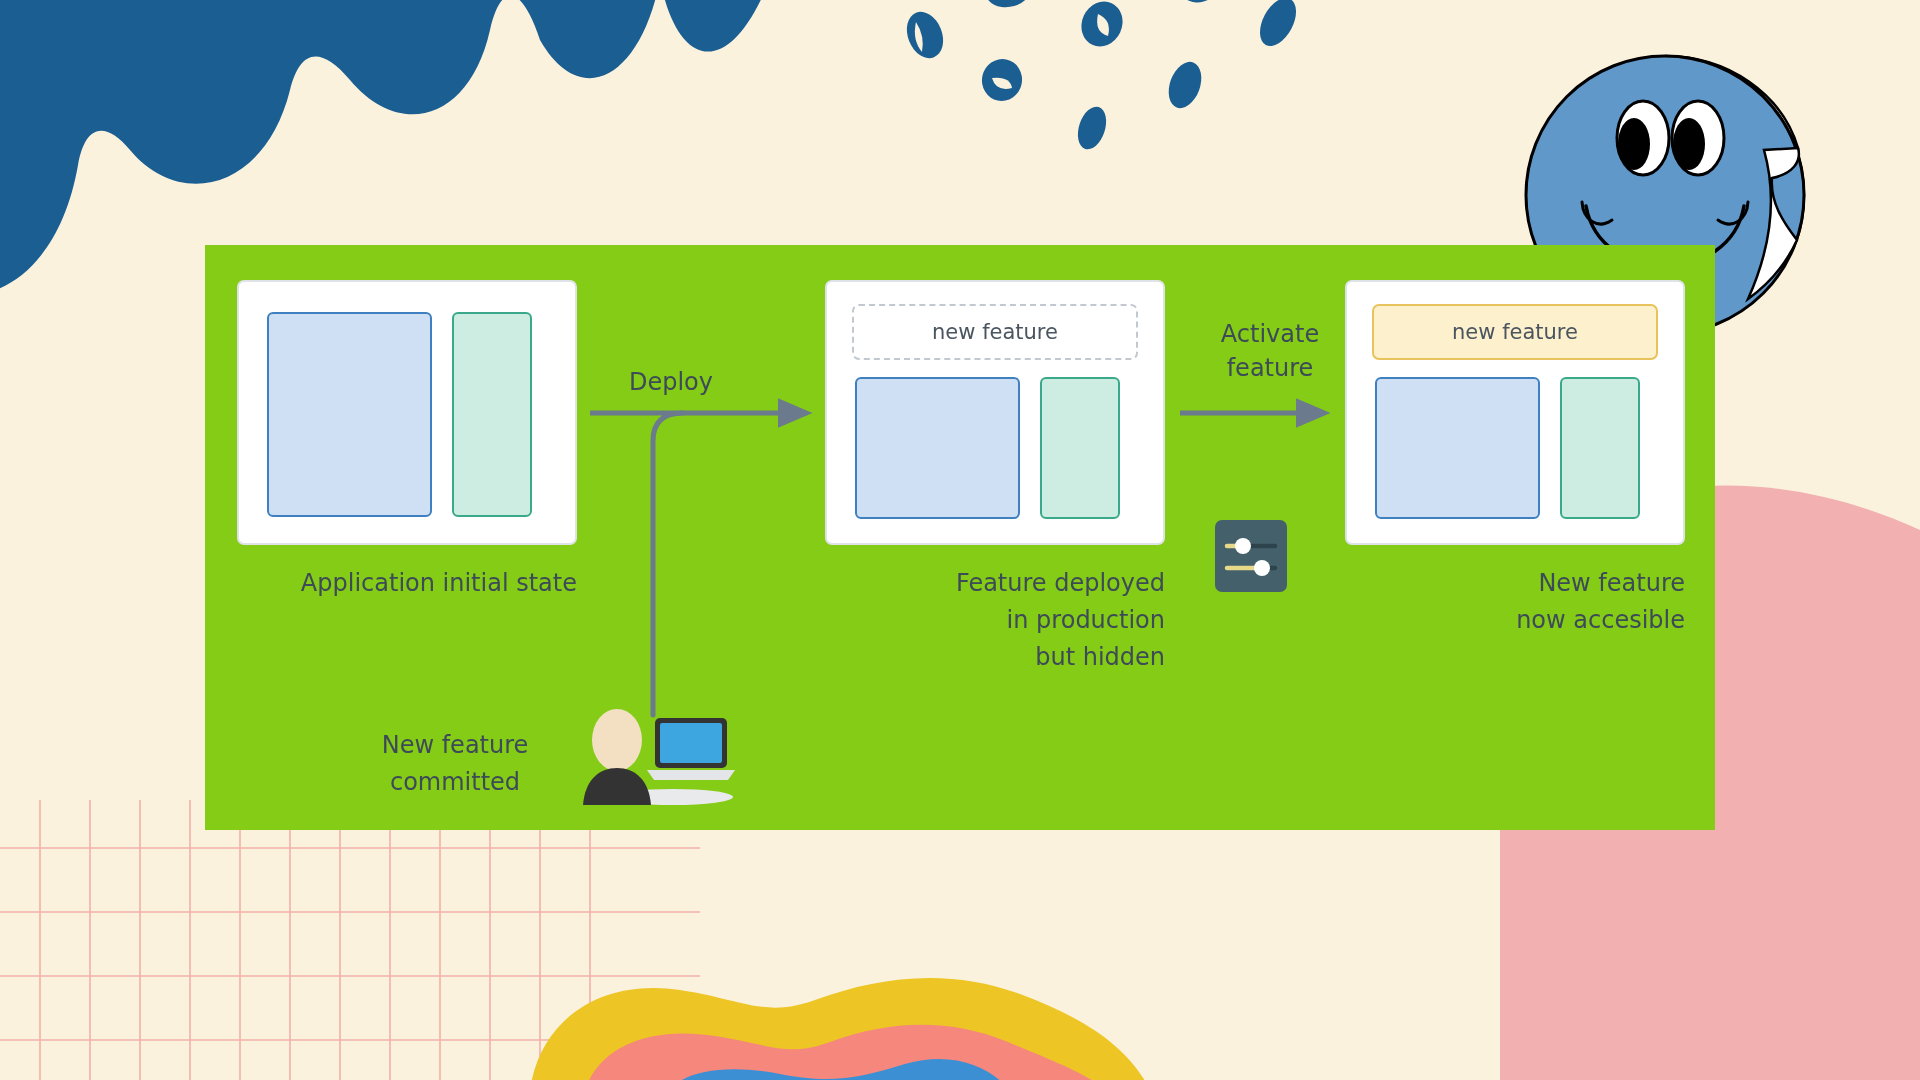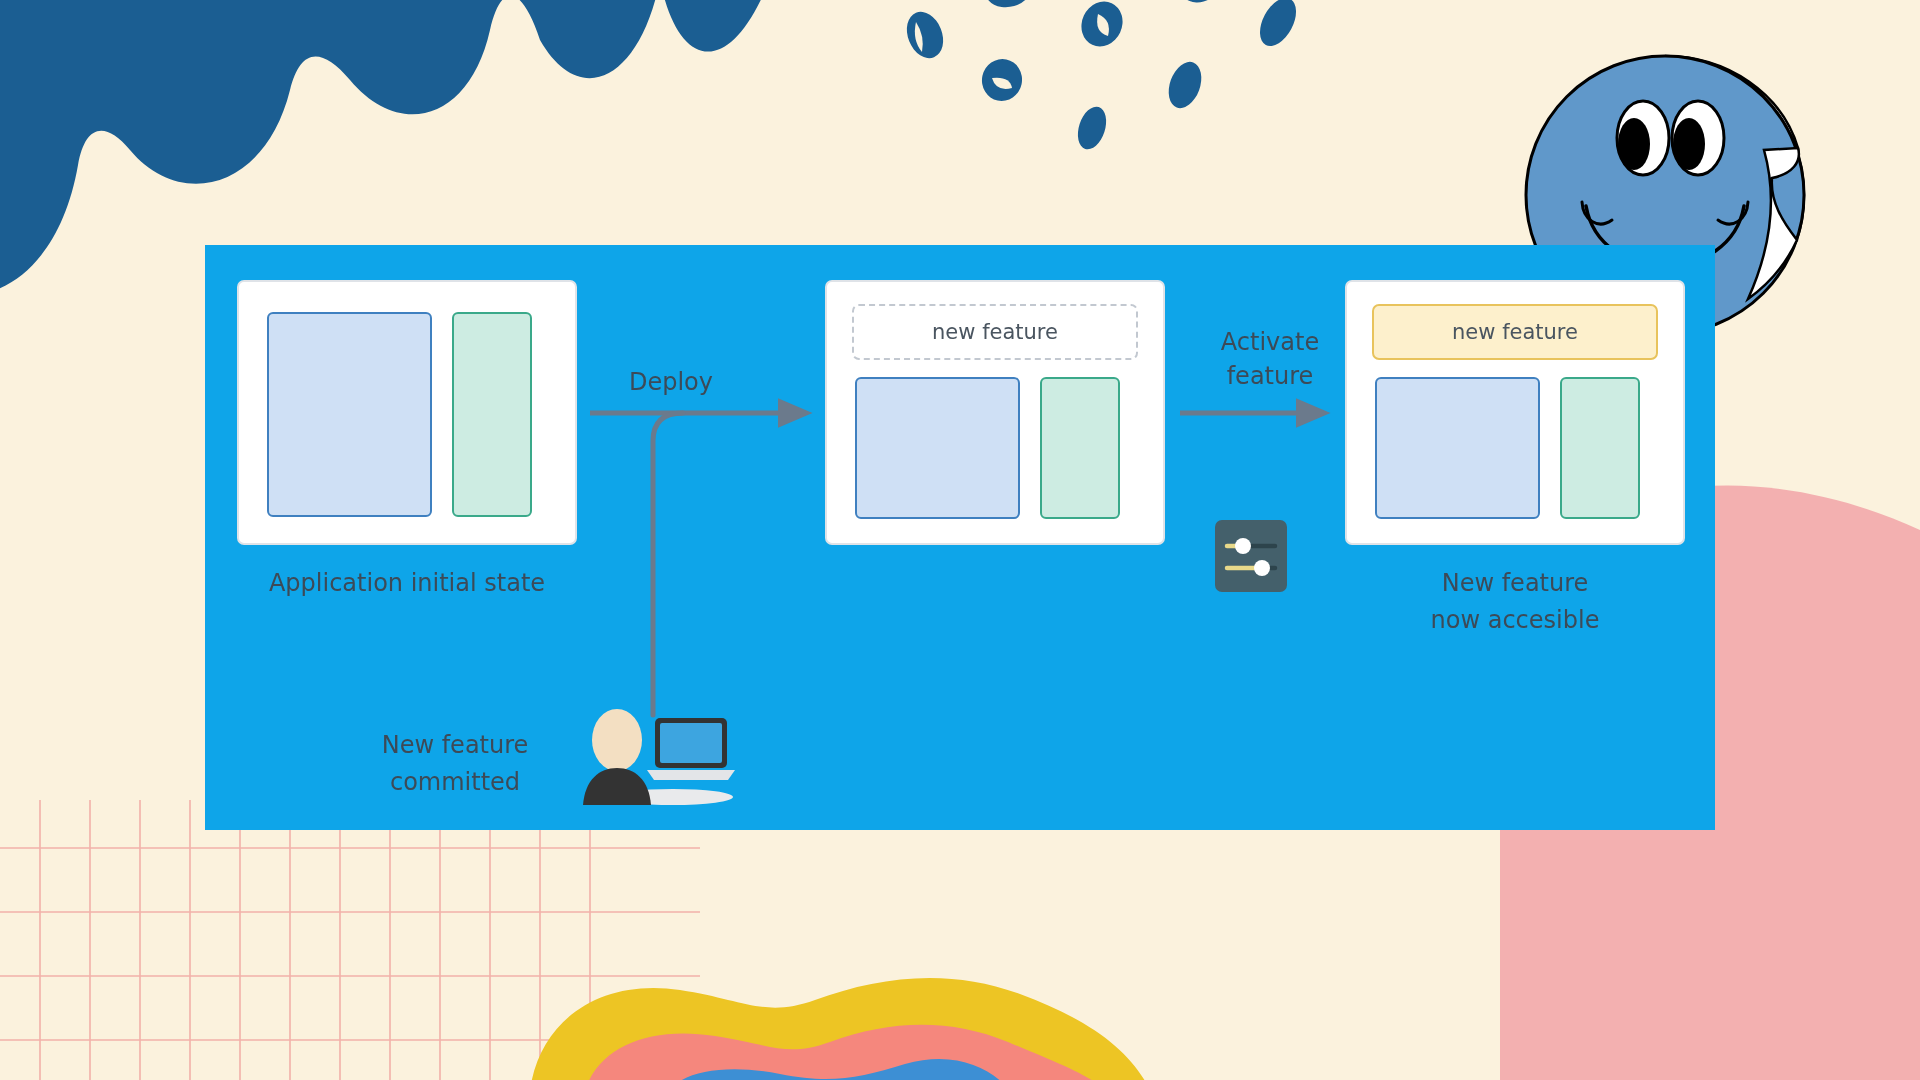--- a/index.html
+++ b/index.html
@@ -29,21 +29,21 @@
   #blob-bottom{ left: 530px;  top: 960px;  }
   #smiley     { left: 1520px; top: 50px;   }
 
   
   #diagram-card {
     position: absolute;
     left: 205px;
     top: 245px;
     width: 1510px;
     height: 585px;
-    background: #0ea5e9;
+    background: #84cc16;
     z-index: 5;
   }
 
   
   .panel {
     position: absolute;
     background: #ffffff;
     border: 2px solid #dfe3e8;
     border-radius: 7px;
     box-sizing: border-box;
@@ -110,41 +110,41 @@
   }
   #p3-yellow .lbl { color: #4a5560; font-size: 21px; }
 
   #p3-blocks { top: 95px; height: 142px; }
   #p3-blue  { width: 165px; height: 100%; }
   #p3-green { width: 80px;  height: 100%; }
 
   
   .caption {
     position: absolute;
-    text-align: center;
+    text-align: right;
     color: #3d4a57;
     font-size: 24px;
     line-height: 37px;
     white-space: pre-line;
   }
   #cap-1 { left: 32px;  top: 320px; width: 340px; }
   #cap-2 { left: 620px; top: 320px; width: 340px; }
   #cap-3 { left: 1140px;top: 320px; width: 340px; }
 
   
   .arrow-label {
     position: absolute;
     text-align: center;
     color: #3d4a57;
     font-size: 24px;
     line-height: 34px;
     white-space: pre-line;
   }
   #lbl-deploy   { left: 376px;  top: 120px; width: 180px; }
-  #lbl-activate { left: 985px;  top: 80px;  width: 160px; }
+  #lbl-activate { left: 985px;  top: 72px;  width: 160px; }
 
   
   #lbl-committed {
     position: absolute;
     left: 145px; top: 482px;
     width: 210px;
     text-align: center;
     color: #3d4a57;
     font-size: 24px;
     line-height: 37px;
@@ -290,20 +290,23 @@
       <div id="p3-yellow">
         <span class="lbl">new feature</span>
       </div>
       <div class="inner-row" id="p3-blocks">
         <div class="block-blue" id="p3-blue"></div>
         <div class="block-green" id="p3-green"></div>
       </div>
     </div>
 
     <div class="caption" id="cap-1">Application initial state</div>
+    <div class="caption" id="cap-2">Feature deployed
+in production
+but hidden</div>
     <div class="caption" id="cap-3">New feature
 now accesible</div>
 
     <div class="arrow-label" id="lbl-deploy">Deploy</div>
     <div class="arrow-label" id="lbl-activate">Activate
 feature</div>
 
     <div id="lbl-committed">New feature
 committed</div>
 

